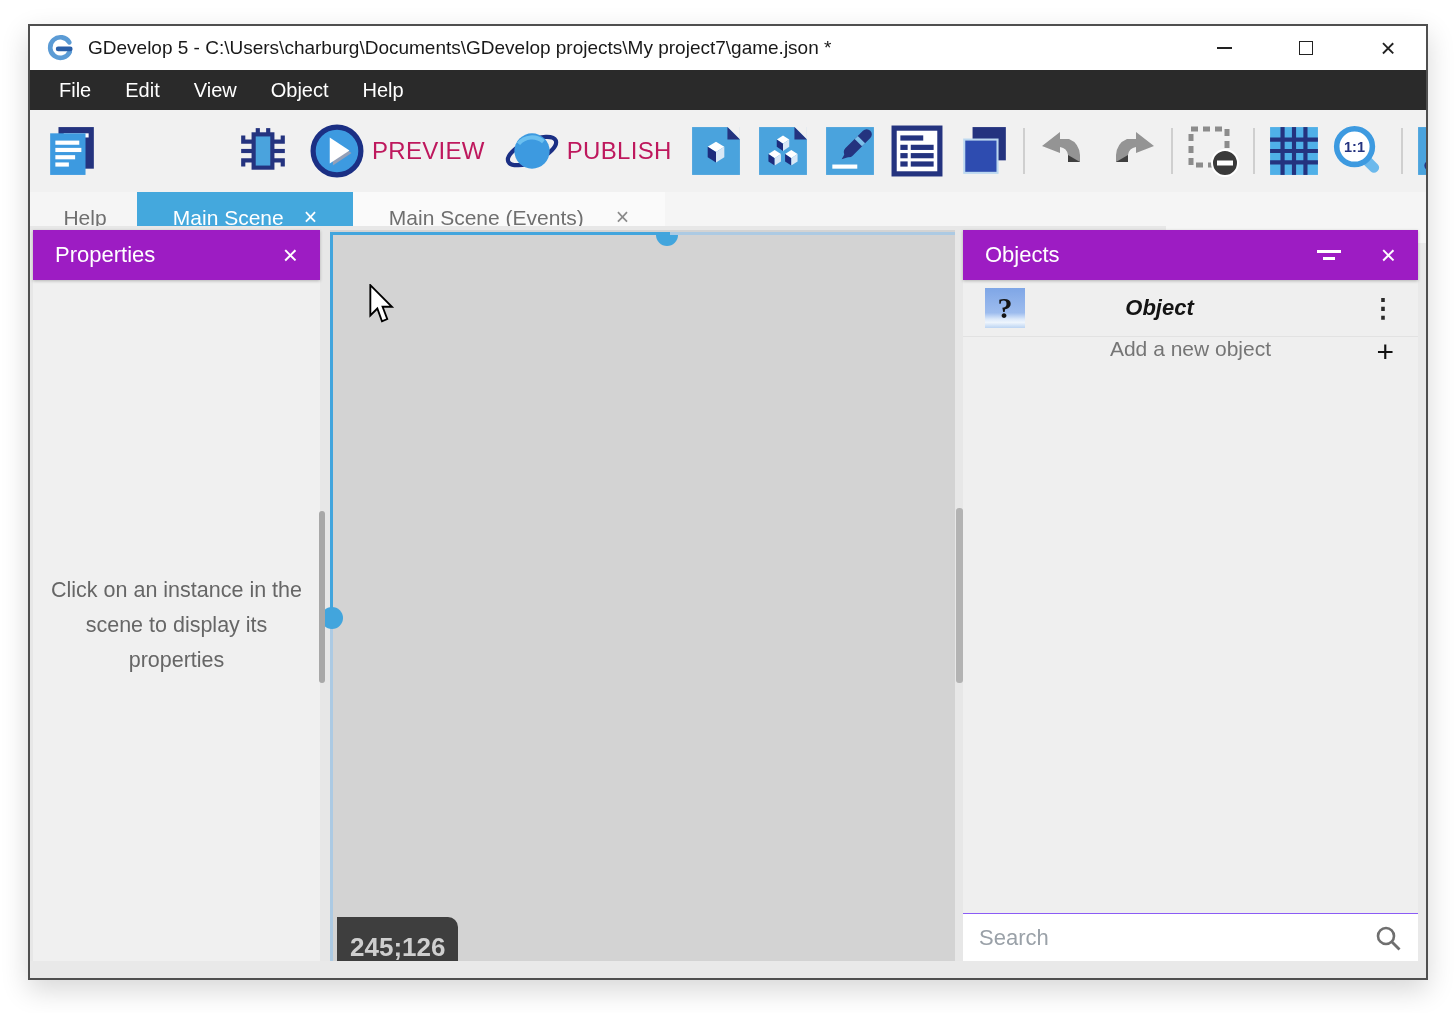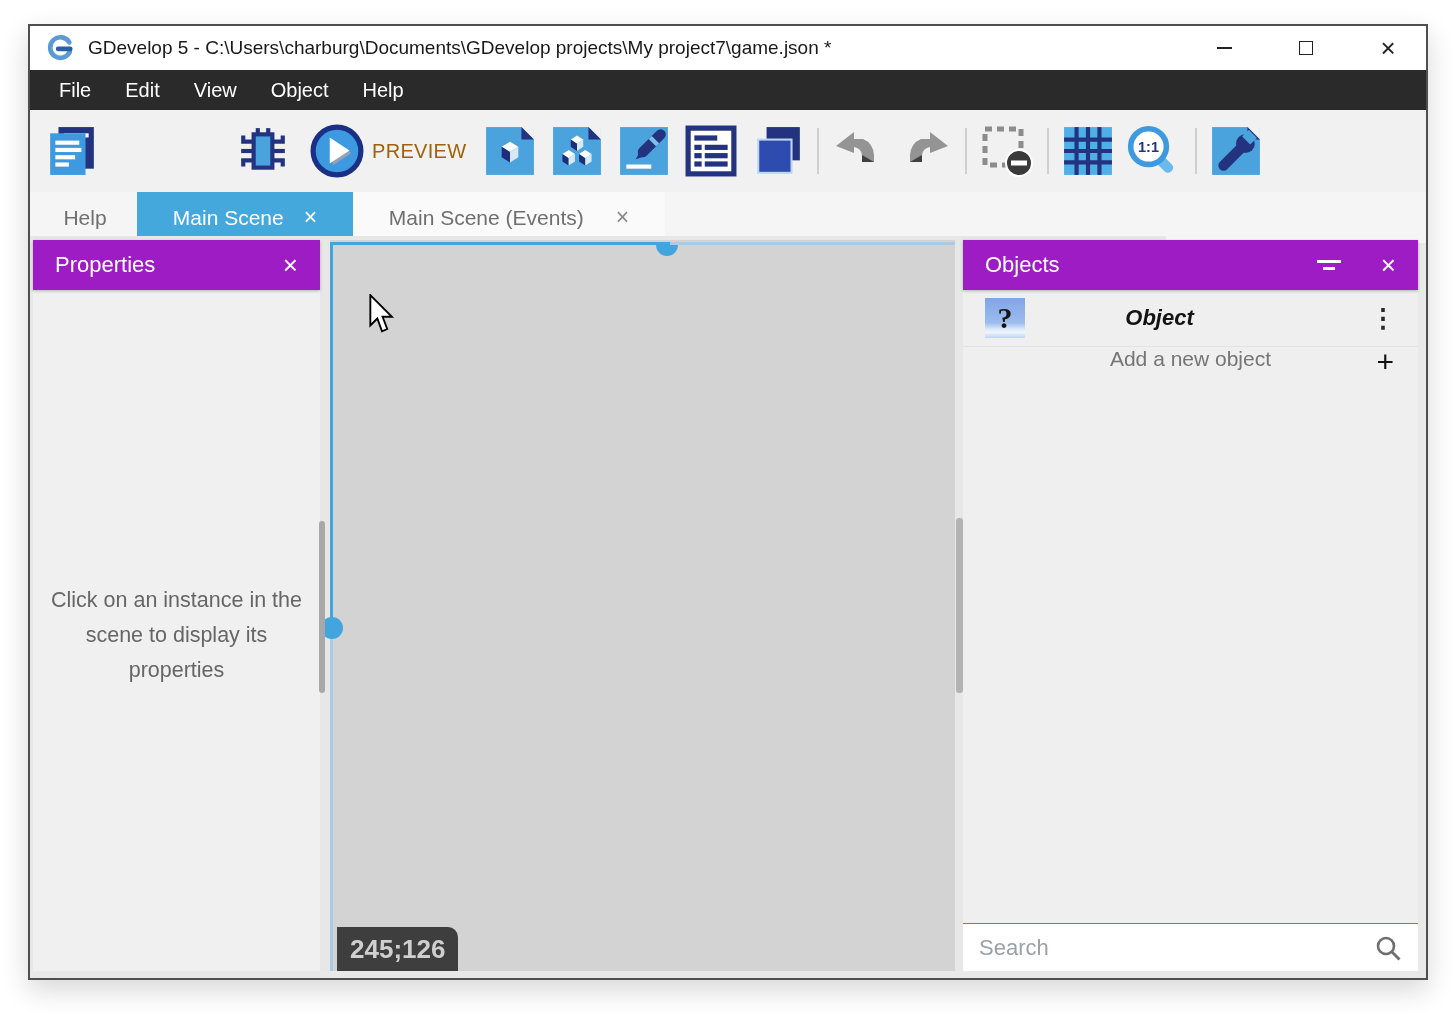--- a/index.html
+++ b/index.html
@@ -23,36 +23,36 @@
   
   .menubar { position:absolute; left:0; top:44px; width:1396px; height:40px; background:#2a2a2a;
              display:flex; align-items:center; padding-left:12px; }
   .menu-item { color:#ffffff; font-size:20px; padding:0 17px; height:100%; display:flex; align-items:center; cursor:default; }
 
   
   .toolbar { position:absolute; left:0; top:84px; width:1396px; height:82px; background:#f1f1f1;
              display:flex; align-items:center; white-space:nowrap; overflow:hidden; }
   .tbtn { background:transparent; border:none; padding:0; display:flex; align-items:center; gap:8px; cursor:default; }
   .tbtn svg { display:block; }
-  .tool-label { font-size:20px; color:#a16207; letter-spacing:.3px; }
+  .tool-label { font-size:24px; color:#be185d; letter-spacing:.3px; }
   .sep { width:2px; height:46px; background:#cfcfcf; margin:0 13px; flex:0 0 auto; }
 
   
   .tabbar { position:absolute; left:0; top:166px; width:1396px; height:51px; background:#f5f5f5;
             display:flex; align-items:stretch; padding-left:3px; }
   .tab { display:flex; align-items:center; justify-content:center; font-size:21px; color:#6f6f6f; cursor:default; }
   .tab-home { width:104px; }
   .tab-active { width:216px; background:#44a8dd; color:#ffffff; gap:20px; }
   .tab-events { width:312px; background:#fafafa; gap:32px; }
   .tab-close { font-size:23px; line-height:1; }
   .tab-active .tab-close { color:#ffffff; }
   .tab-events .tab-close { color:#8a8a8a; }
 
   
-  .content { position:absolute; left:0; top:210px; width:1136px; height:735px; background:#e7e7e7; }
+  .content { position:absolute; left:0; top:200px; width:1136px; height:735px; background:#e7e7e7; }
 
   .panel { position:absolute; top:4px; bottom:0; background:#f0f0f0; }
   .panel-header { height:50px; background:#9d1cc3; color:#ffffff; display:flex; align-items:center;
                   padding:0 22px; font-size:22px; box-shadow:0 1px 3px rgba(0,0,0,.25); }
   .panel-close { margin-left:auto; font-size:26px; font-weight:300; color:#fff; cursor:default; }
   .filter-ic { margin-left:auto; margin-right:40px; display:flex; }
   .filter-ic + .panel-close { margin-left:0; }
 
   .properties { left:3px; width:287px; }
   .empty-msg { position:absolute; top:343px; left:12px; right:12px; text-align:center;
@@ -61,21 +61,21 @@
   
   .canvas { position:absolute; left:300px; top:4px; width:625px; bottom:0; background:#d3d3d3; }
   .hline-solid { position:absolute; left:0; top:2px; width:340px; height:3px; background:#42a5dd; }
   .hline-light { position:absolute; left:340px; top:2px; right:0; height:3px; background:#accae3; }
   .vline-solid { position:absolute; left:0; top:2px; width:3px; height:386px; background:#42a5dd; }
   .vline-light { position:absolute; left:0; top:388px; width:3px; bottom:0; background:#accae3; }
   .handle-top { position:absolute; left:326px; top:5px; width:22px; height:11px;
                 border-radius:0 0 11px 11px; background:#42a5dd; }
   .handle-left { position:absolute; left:-9px; top:377px; width:22px; height:22px;
                  border-radius:50%; background:#42a5dd; }
-  .coord-badge { position:absolute; left:7px; bottom:0; height:44px; line-height:44px; padding:0 13px;
+  .coord-badge { position:absolute; left:7px; bottom:0; height:44px; line-height:44px; padding:8px 13px;
                  background:#3e3e3e; color:#cfcfcf; font-size:26px; font-weight:bold;
                  border-radius:0 10px 0 0; }
   .cursor { position:absolute; left:38px; top:54px; }
 
   .scroll-thumb { position:absolute; background:#a8a8a8; border-radius:3px; }
   .thumb-left  { left:289px; top:285px; width:6px; height:172px; }
   .thumb-right { left:926px; top:282px; width:7px; height:175px; background:#b3b3b3; }
 
   
   .objects { left:933px; width:455px; background:#efefef; }
@@ -162,20 +162,28 @@
 
       <button class="tbtn" style="margin-left:21px">
         <svg width="54" height="54" viewBox="0 0 52 52">
           <circle cx="26" cy="26" r="23" fill="#3d9ae0" stroke="#1b2f84" stroke-width="5"></circle>
           <polygon points="22,16 40,28 22,40" fill="#94a0b8"></polygon>
           <polygon points="19,13 38,25.5 19,38" fill="#ffffff"></polygon>
         </svg>
         <span class="tool-label">PREVIEW</span>
       </button>
 
+      <button class="tbtn" style="margin-left:20px">
+        <svg width="54" height="54" viewBox="0 0 52 52">
+          <ellipse cx="26" cy="26" rx="25" ry="10" fill="none" stroke="#1b2f84" stroke-width="4" transform="rotate(-24 26 26)"></ellipse>
+          <circle cx="26" cy="26" r="17" fill="#3d9ae0"></circle>
+          <path d="M13 19 a17 17 0 0 1 24 -2" stroke="#6cc0f0" stroke-width="4" fill="none"></path>
+        </svg>
+        <span class="tool-label">PUBLISH</span>
+      </button>
 
       <button class="tbtn" style="margin-left:18px">
         <svg width="52" height="52" viewBox="0 0 50 50">
           <rect x="2" y="2" width="46" height="46" fill="#4aa3dd"></rect>
           <polygon points="36,2 48,2 48,14" fill="#f1f1f1"></polygon>
           <polygon points="36,2 48,14 36,14" fill="#24337f"></polygon>
           <polygon points="25,16 33,21 25,26 17,21" fill="#ffffff"></polygon>
           <polygon points="17,21 25,26 25,36 17,31" fill="#1d2c7d"></polygon>
           <polygon points="33,21 33,31 25,36 25,26" fill="#d9e8f6"></polygon>
         </svg>

